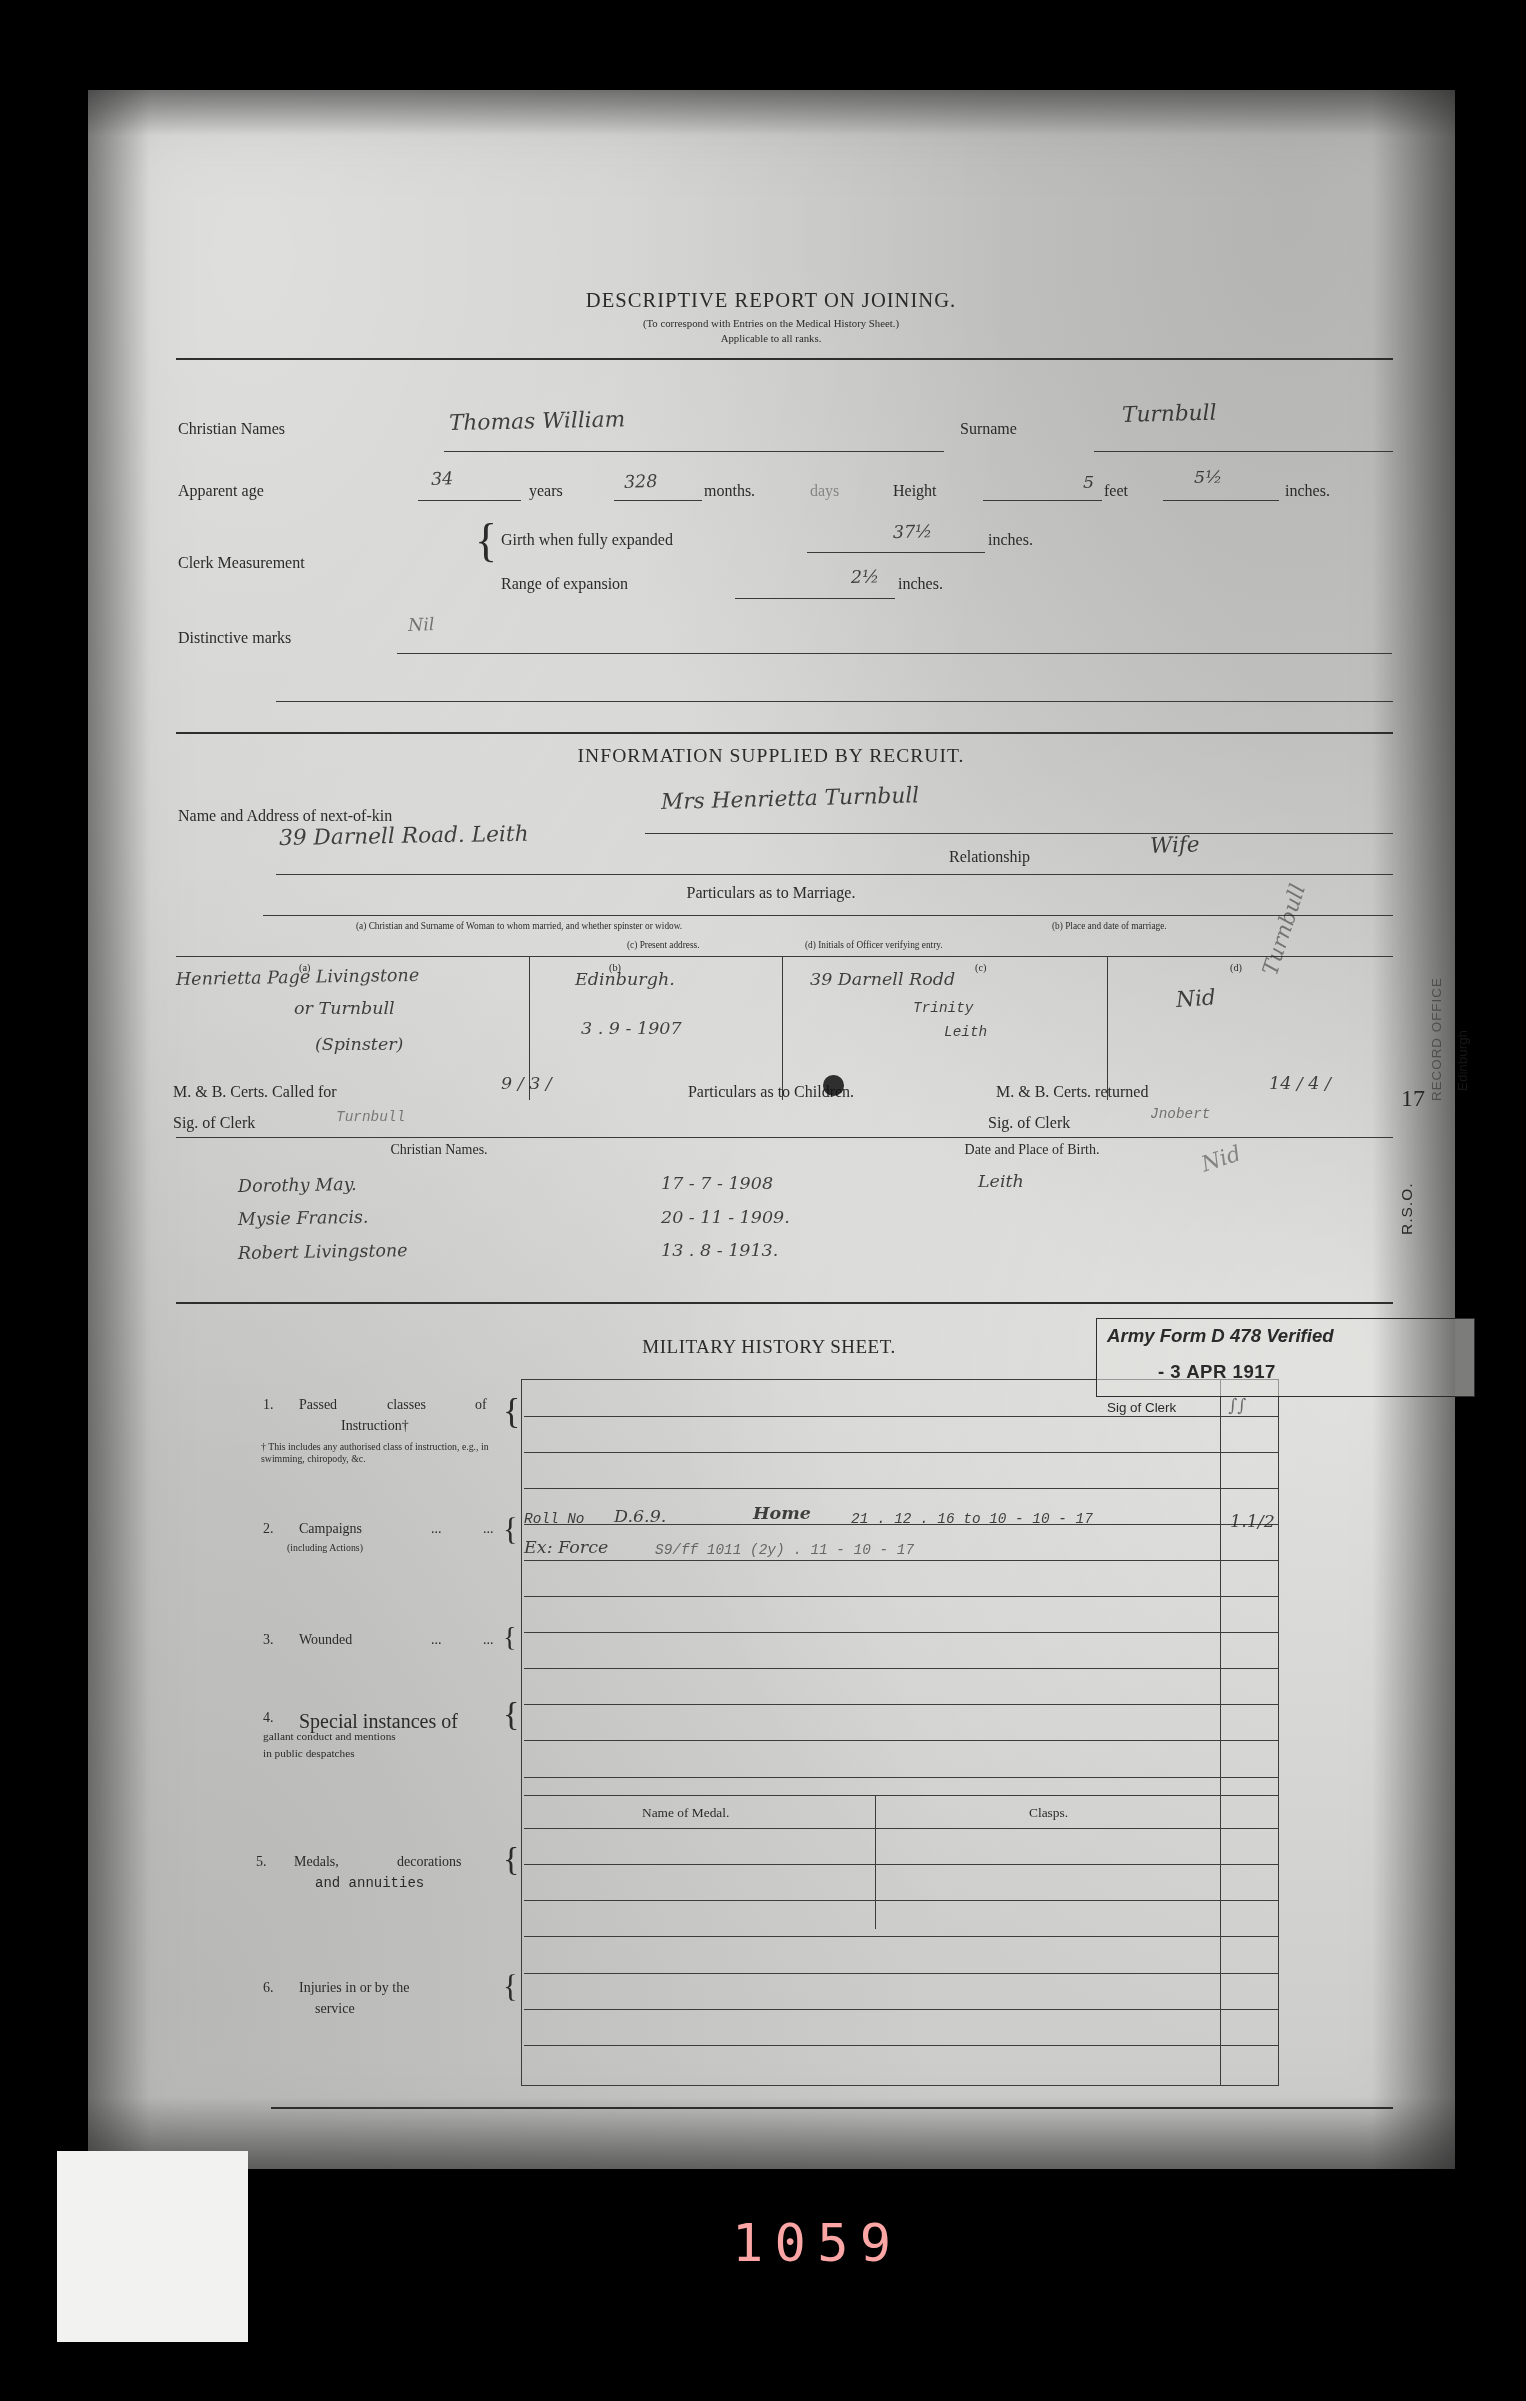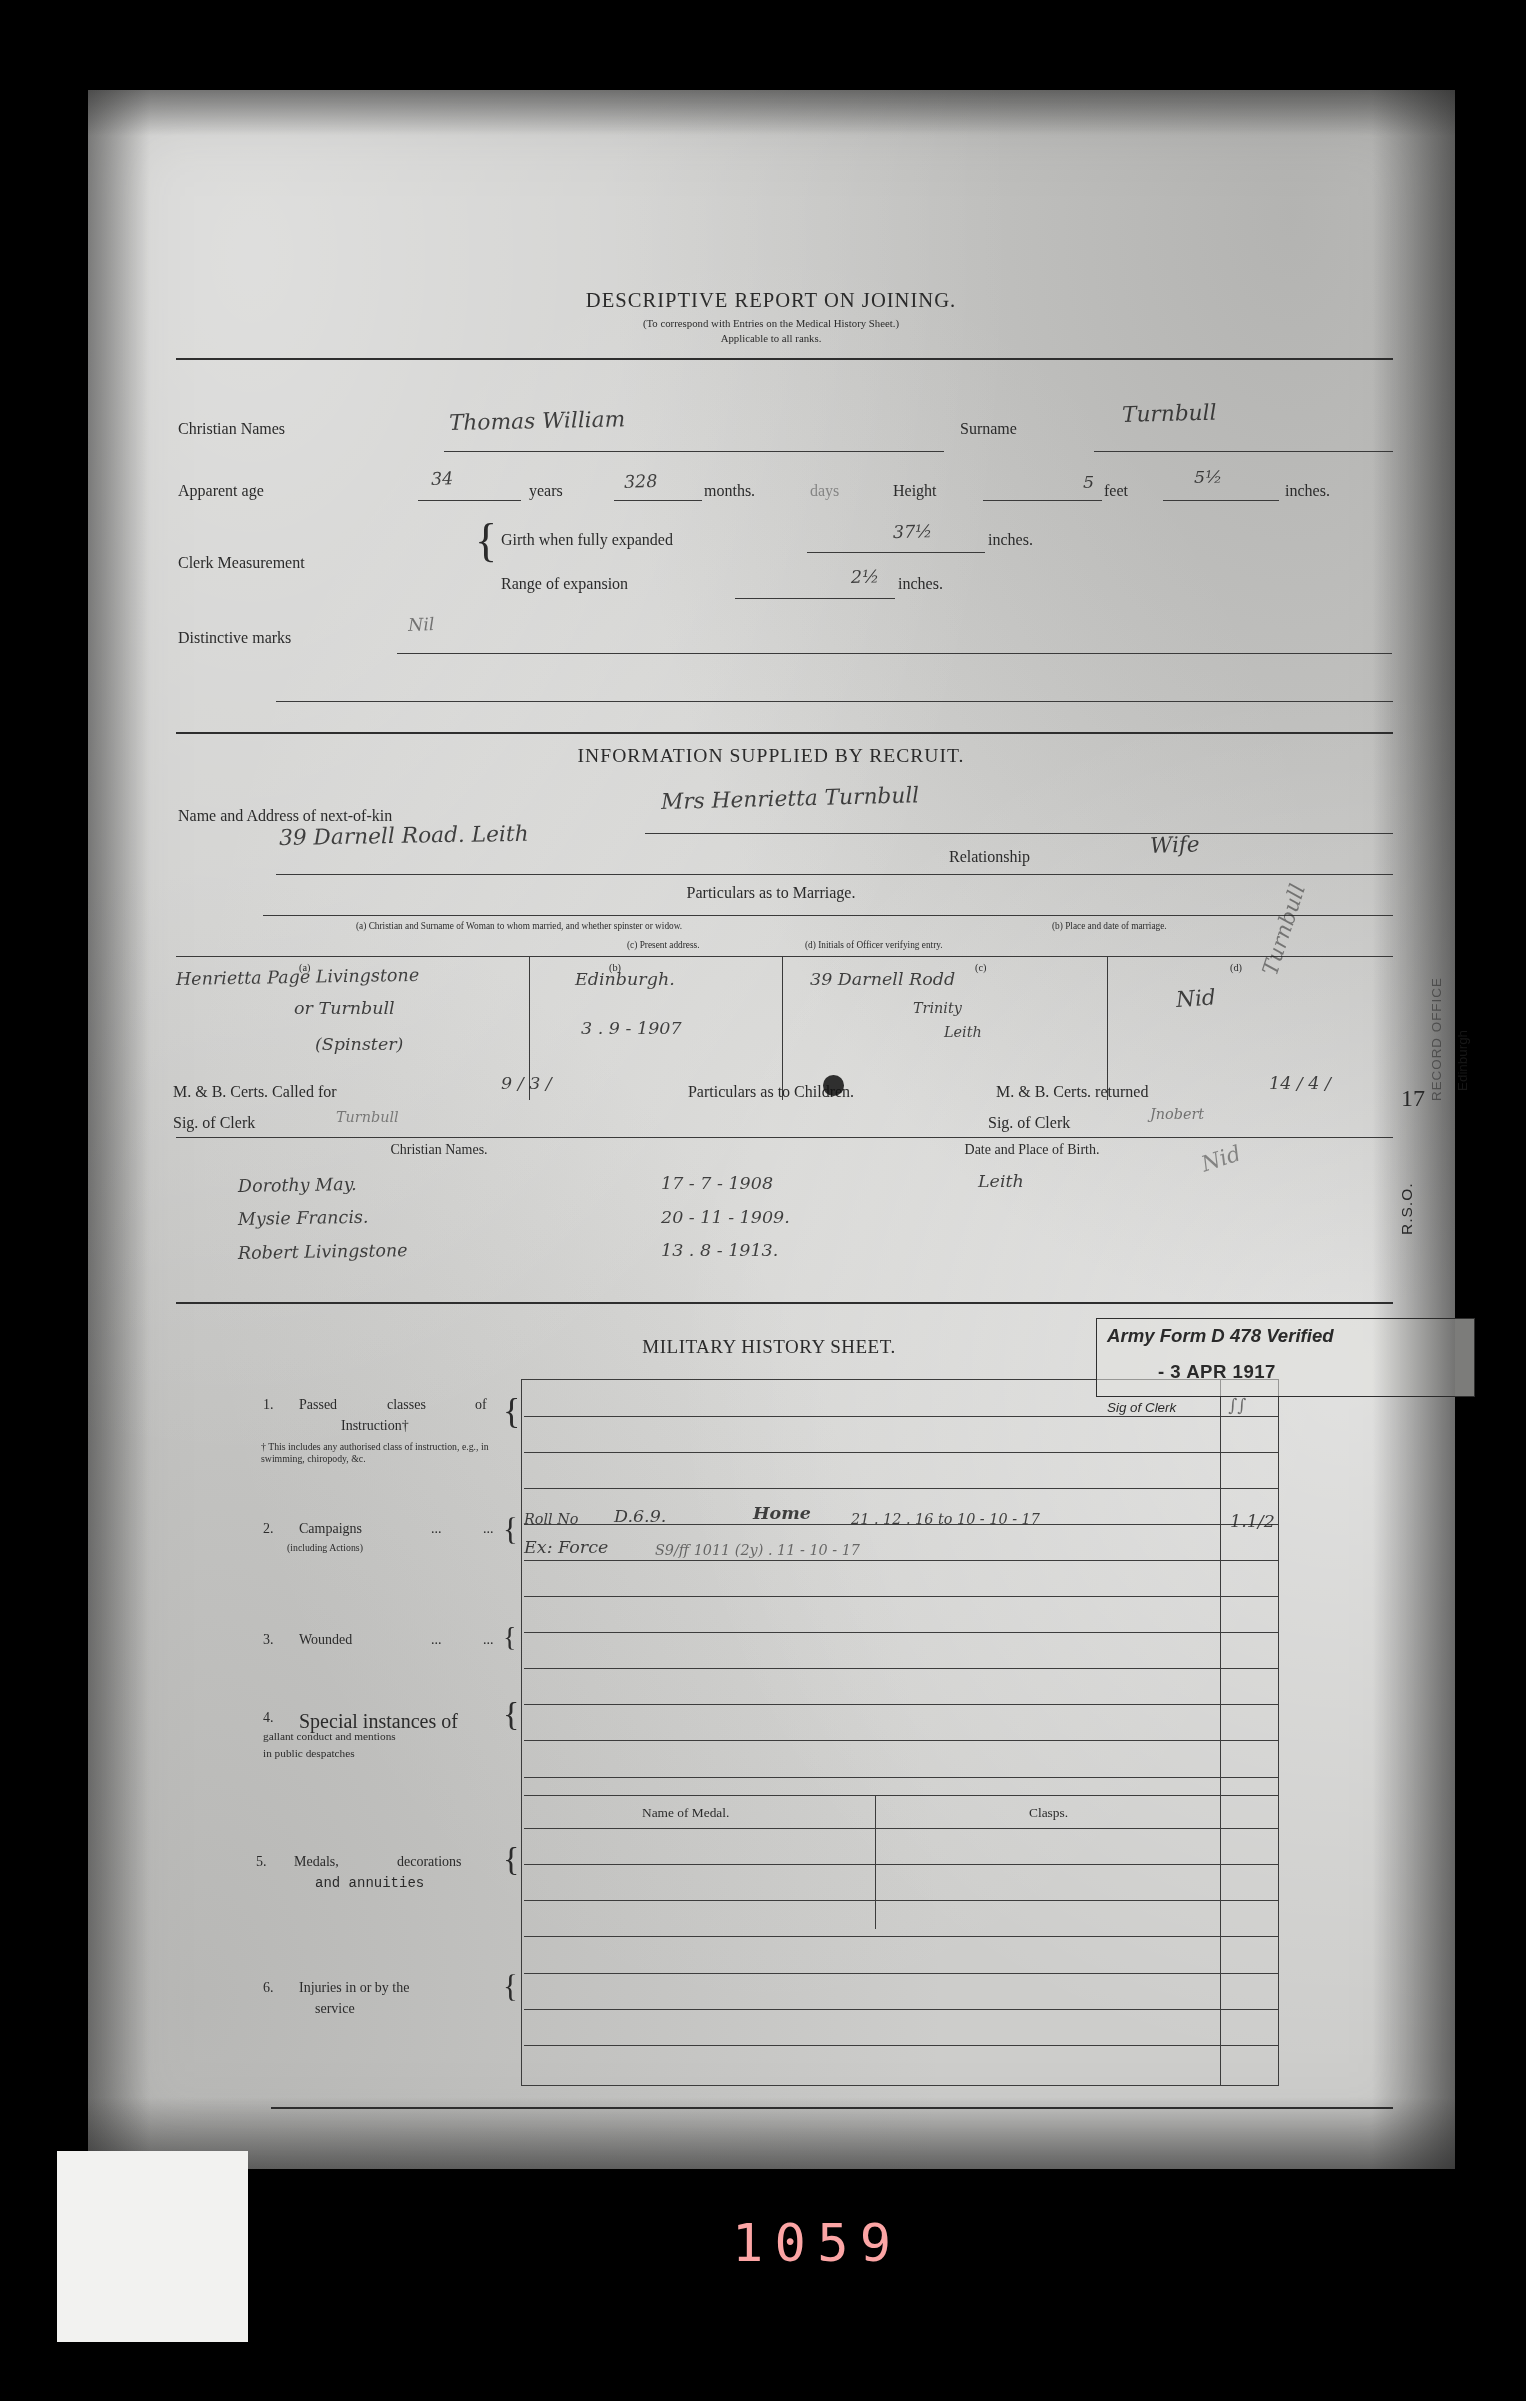--- a/index.html
+++ b/index.html
@@ -111,21 +111,21 @@
     position: absolute;
     color: #1d1d1d;
     font-family: "DejaVu Serif", serif;
     font-style: italic;
     white-space: nowrap;
     opacity: 0.82;
     transform-origin: left center;
   }
   .hw-lg { font-size: 21.7px; }
   .hw-md { font-size: 17.5px; }
-  .hw-sm { font-size: 14.4px; }
+  .hw-sm { font-size: 14.4px; font-family: Liberation Mono, monospace; }
 
   
   .stamp {
     position: absolute;
     color: #2a2a2a;
     font-family: "Liberation Sans", sans-serif;
     white-space: nowrap;
   }
   .stamp-box {
     position: absolute;
@@ -369,21 +369,21 @@
     <div class="hw hw-sm" style="left:763px; top:1421px;">21 . 12 . 16   to  10 - 10 - 17</div>
     <div class="hw hw-md" style="left:436px; top:1447px;">Ex: Force</div>
     <div class="hw hw-sm" style="left:567px; top:1452px; opacity:0.6;">S9/ff  1011 (2y) . 11 - 10 - 17</div>
     <div class="hw hw-md" style="left:1142px; top:1421px;">1.1/2</div>
 
     <div class="rule thick" style="left:183px; top:2017px; width:1122px;"></div>
 
     <div class="stamp-box" style="left:1008px; top:1228px; width:377px; height:77px; border-width:1.5px;"></div>
     <div class="stamp" style="left:1019px; top:1235px; font-size:18.6px; font-style:italic; font-weight:bold;">Army Form D 478 Verified</div>
     <div class="stamp" style="left:1070px; top:1271px; font-size:18.6px; font-weight:bold; letter-spacing:0.5px;">- 3 APR 1917</div>
-    <div class="stamp" style="left:1019px; top:1310px; font-size:13.4px; font-style:italic;">Sig of Clerk</div>
+    <div class="stamp" style="left:1019px; top:1310px; font-size:13.4px; ">Sig of Clerk</div>
     <div class="hw hw-md" style="left:1140px; top:1305px; opacity:0.6;">∫∫</div>
 
     <div class="stamp stamp-rot" style="left:1310px; top:1145px; font-size:15.5px; font-family:'Liberation Sans',sans-serif; letter-spacing:1px;">R.S.O.</div>
     <div class="stamp stamp-rot" style="left:1341px; top:1011px; font-size:13.4px; font-family:'Liberation Sans',sans-serif; letter-spacing:1px; opacity:0.55;">RECORD OFFICE</div>
     <div class="stamp stamp-rot" style="left:1367px; top:1001px; font-size:13.4px; font-family:'Liberation Sans',sans-serif; opacity:0.55;">Edinburgh</div>
     <div class="stamp" style="left:1313px; top:995px; font-size:24px; font-family:'Liberation Serif',serif;">17</div>
 
     <div class="hw hw-lg" style="left:1181px; top:872px; transform:rotate(-72deg); opacity:0.5;">Turnbull</div>
     <div class="hw hw-lg" style="left:1114px; top:1062px; transform:rotate(-18deg); opacity:0.45;">Nid</div>
 

